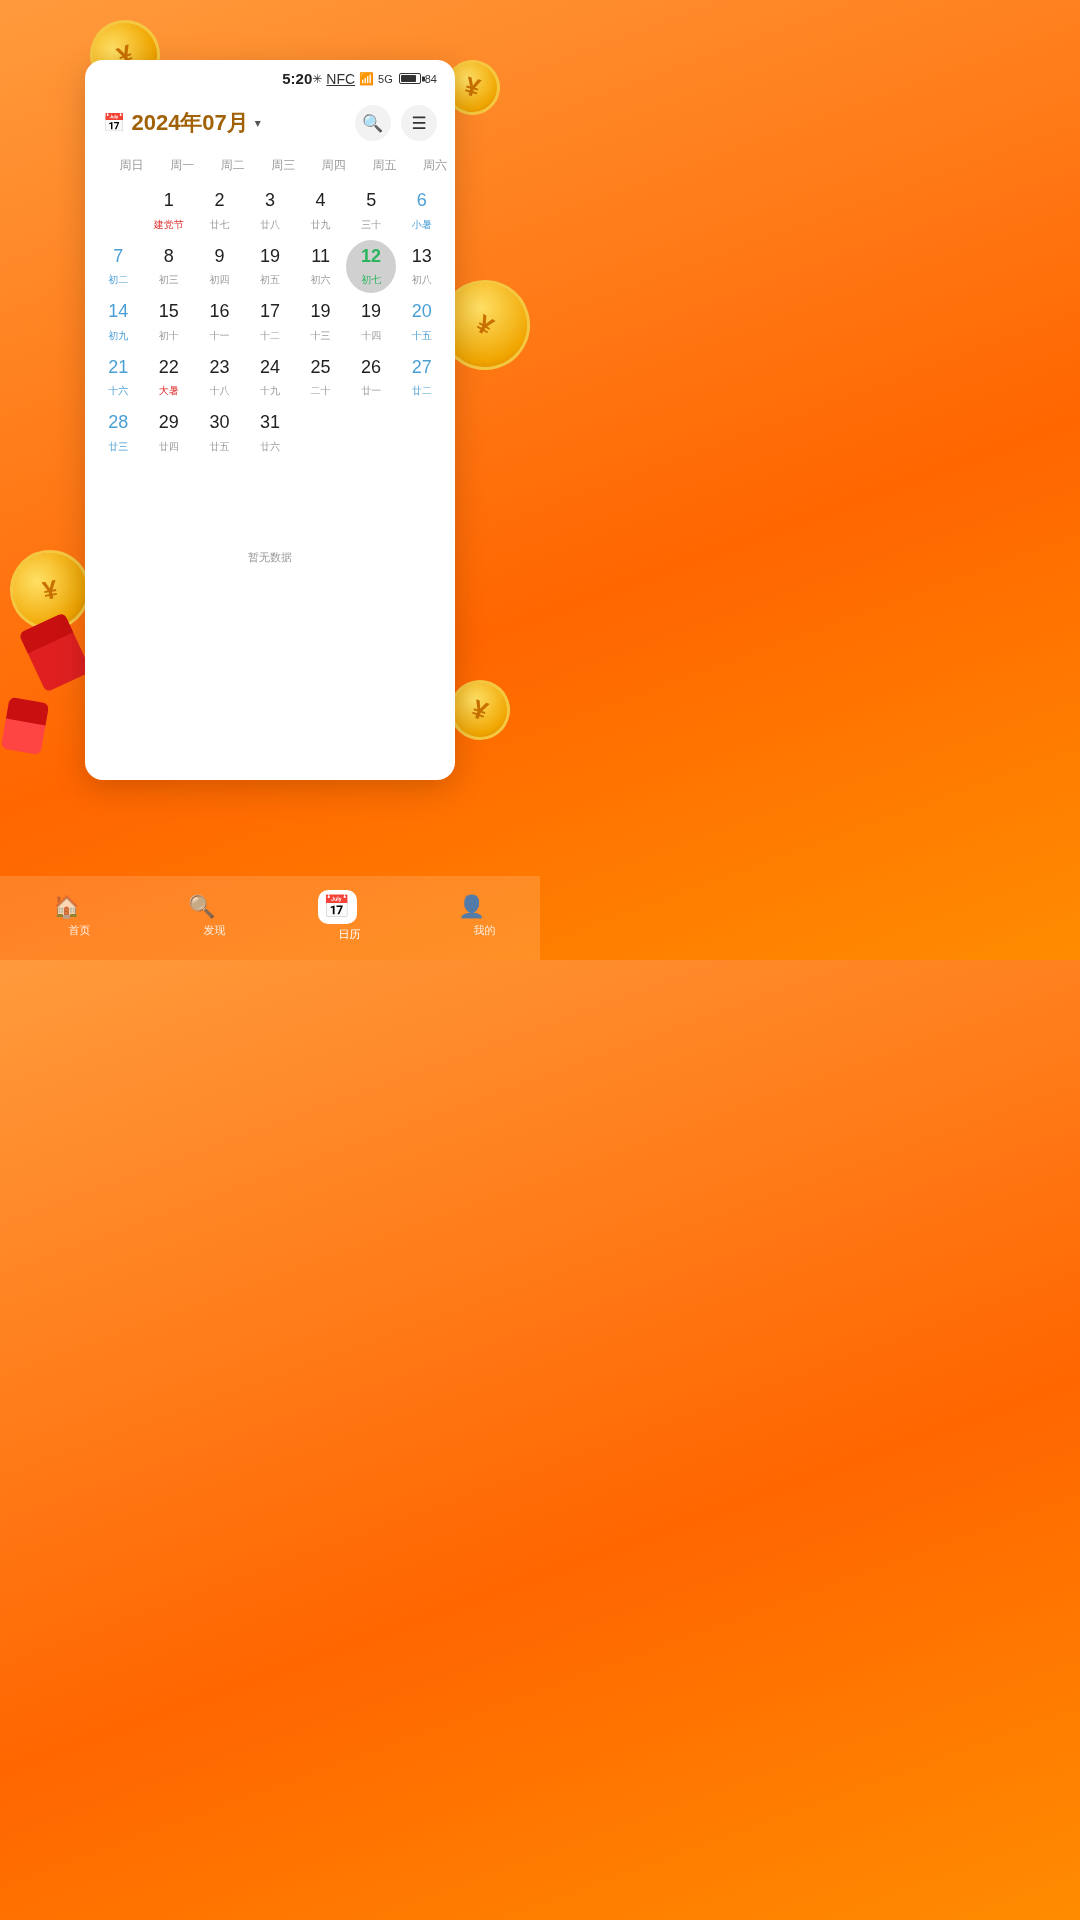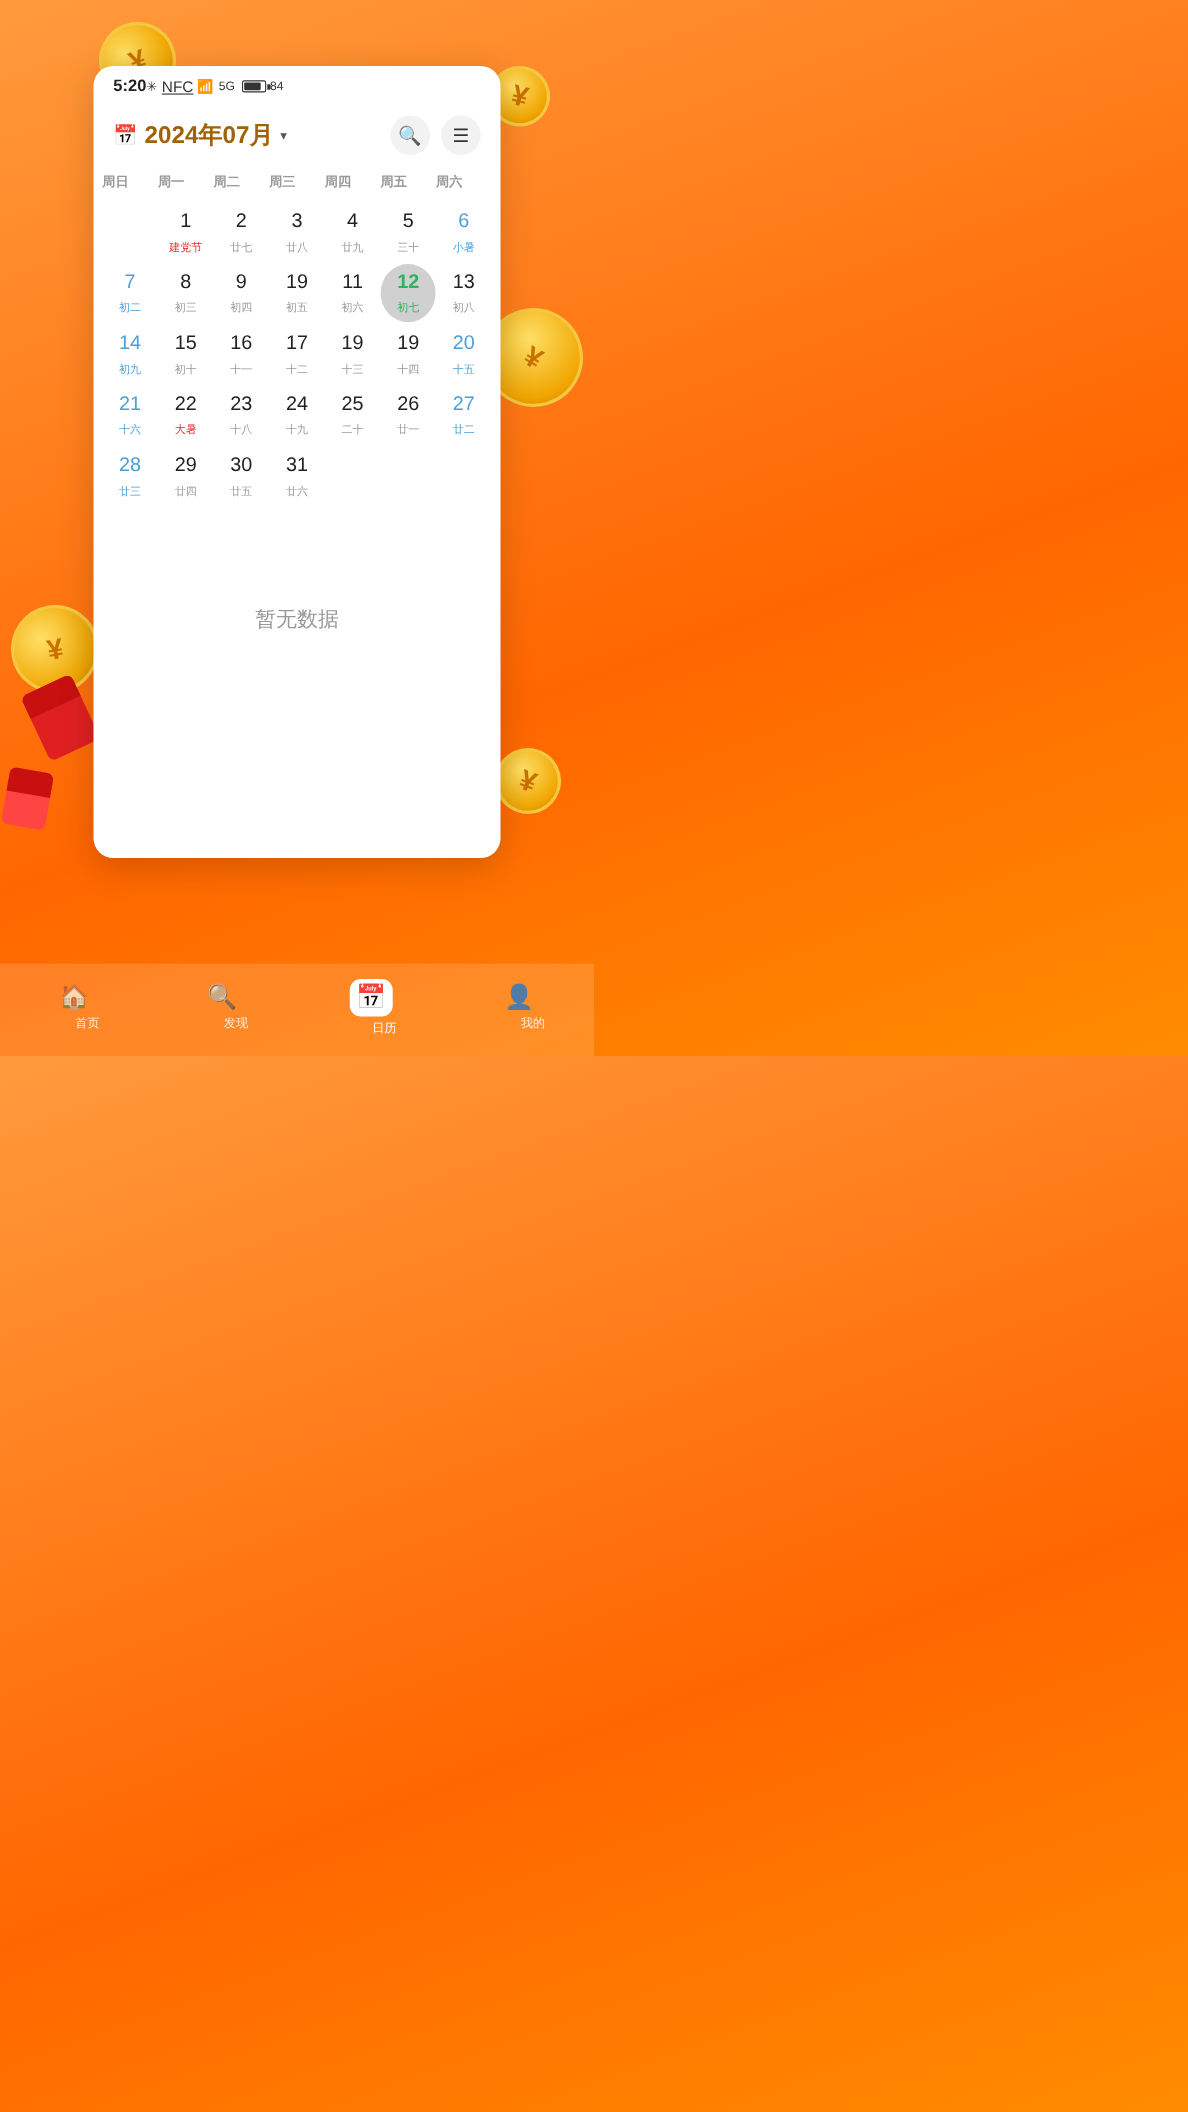--- a/index.html
+++ b/index.html
@@ -81,21 +81,21 @@
       background: #ffffff;
       border-radius: 18px;
       padding: 0 0 30px 0;
       box-shadow: 0 8px 32px rgba(0,0,0,0.18);
       min-height: 720px;
     }
 
     
     .status-bar {
       display: flex;
-      justify-content: flex-start;
+      justify-content: flex-end;
       align-items: center;
       padding: 10px 18px 6px 18px;
     }
     .status-time {
       font-size: 15px;
       font-weight: 600;
       color: #222;
     }
     .status-icons {
       display: flex;
@@ -175,25 +175,24 @@
     }
 
     
     .dow-row {
       display: grid;
       grid-template-columns: repeat(7, 1fr);
       padding: 0 8px;
       margin-bottom: 4px;
     }
     .dow-cell {
-      text-align: left;
+      text-align: right;
       font-size: 12px;
       color: #999;
       padding: 6px 0;
-      font-weight: bold;
     }
 
     
     .cal-grid {
       display: grid;
       grid-template-columns: repeat(7, 1fr);
       padding: 0 8px;
       row-gap: 2px;
     }
     .day-cell {
@@ -225,21 +224,21 @@
       border-radius: 50%;
       text-align: center;
     }
     .day-cell.today .day-num { color: #2cb55e; font-weight: 700; }
     .day-cell.today .day-lunar { color: #2cb55e; }
 
     
     .no-data {
       text-align: center;
       color: #999;
-      font-size: 19px;
+      font-size: 11px;
       margin-top: 60px;
       padding: 30px;
     }
 
     
     .bottom-nav {
       position: absolute;
       bottom: 0;
       left: 0;
       right: 0;

